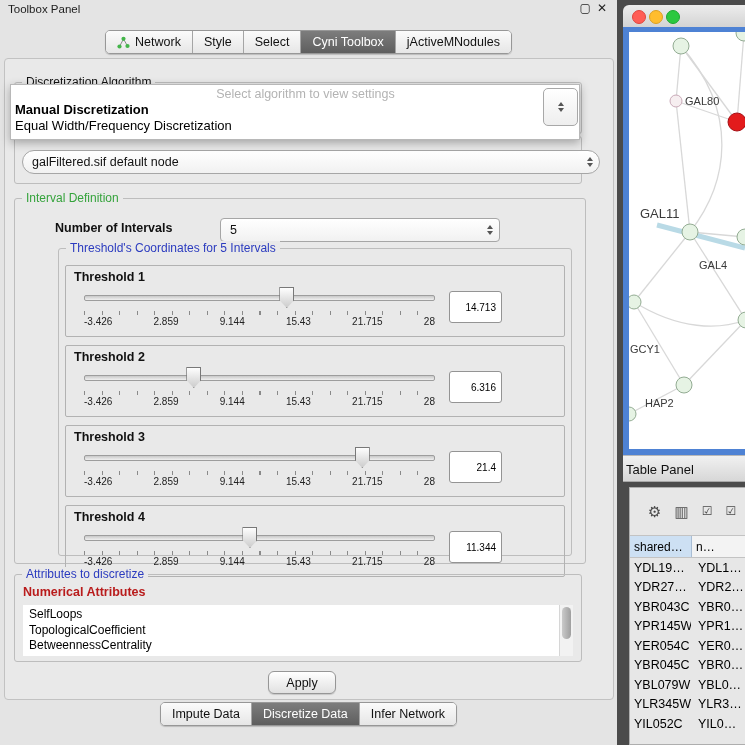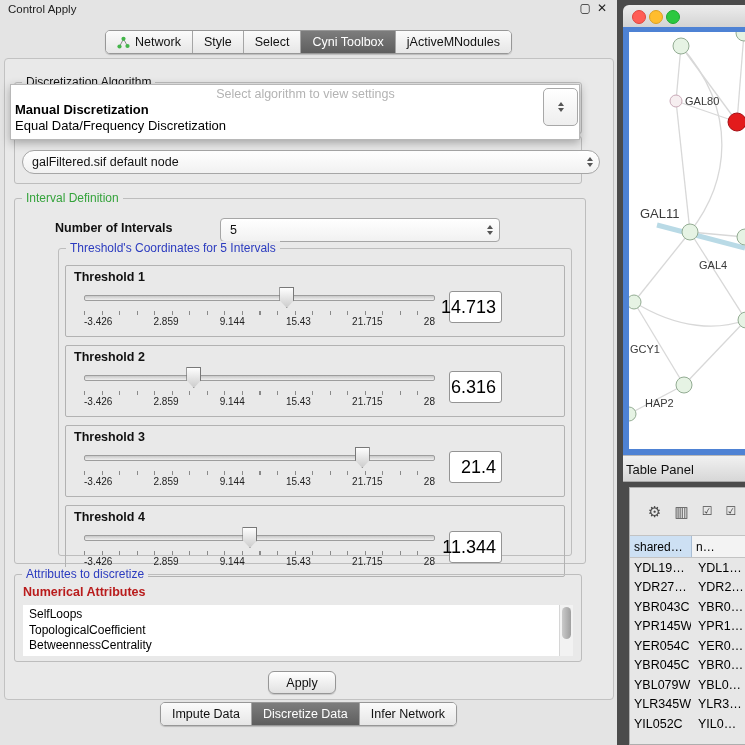--- a/index.html
+++ b/index.html
@@ -72,21 +72,21 @@
   .slider-track{position:absolute;left:0;right:0;top:9px;height:4px;border:1px solid #9d9d9d;
     border-radius:2px;background:linear-gradient(#c9c9c9,#f0f0f0);}
   .slider-thumb{position:absolute;top:1px;width:13px;height:19px;margin-left:-6.5px;
     background:linear-gradient(#fefefe,#cdcdcd);border:1px solid #787878;
     clip-path:polygon(0 0,100% 0,100% 62%,50% 100%,0 62%);cursor:pointer;}
   .slider-ticks{position:absolute;left:0;right:0;top:25px;height:4px;
     background:repeating-linear-gradient(to right,#8a8a8a 0,#8a8a8a 1px,transparent 1px,transparent 5%);}
   .slider-scale{position:absolute;left:0;right:0;top:30px;display:flex;justify-content:space-between;
     font-size:10px;color:#222;}
   .value-box{width:46px;height:30px;background:#fff;border:1px solid #949494;border-radius:3px;
-    display:flex;align-items:center;justify-content:flex-end;padding-right:5px;font-size:18px;color:#000;}
+    display:flex;align-items:center;justify-content:flex-end;padding-right:5px;font-size:10px;color:#000;}
   
   #attrs-subtitle{position:absolute;left:8px;top:10px;font-size:12.5px;font-weight:bold;color:#b91c1c;}
   #attrs-list{position:absolute;left:8px;right:8px;top:30px;bottom:5px;background:#fff;
     overflow:hidden;padding:2px 16px 0 6px;}
   .list-item{font-size:12px;line-height:15.5px;color:#000;white-space:nowrap;}
   .v-scrollbar{position:absolute;right:0;top:0;bottom:0;width:13px;background:#f2f2f2;
     border-left:1px solid #d6d6d6;}
   .v-scroll-thumb{position:absolute;top:2px;left:1.5px;width:9px;height:62%;
     background:linear-gradient(to right,#cacaca,#9f9f9f);border-radius:5px;}
   
@@ -122,21 +122,21 @@
   .tcell{display:flex;align-items:center;white-space:nowrap;overflow:hidden;}
   .tcell.c0{width:57px;padding-left:4px;}
   .tcell.c1{flex:1;padding-left:7px;}
 </style>
 </head>
 <body>
 
 <div class="control-window">
 
   <div class="cp-titlebar">
-    <span>Control Apply</span>
+    <span>Toolbox Panel</span>
     <span class="cp-winbtns">
       <span>▢</span>
       <span>✕</span>
     </span>
   </div>
 
   <div class="tab-bar" id="top-tabs">
     <div class="tab-bar-inner">
         <div class="tab">
     <span class="tab-icon" style="display: inline-block;">
@@ -170,21 +170,21 @@
 
   <div class="content"></div>
 
   <div class="group" id="algo-group">
     <span class="group-title">Discretization Algorithm</span>
   </div>
 
   <div class="popup">
     <div class="popup-ph">Select algorithm to view settings</div>
     <div class="popup-item bold">Manual Discretization</div>
-    <div class="popup-item">Equal Data/Frequency Discretization</div>
+    <div class="popup-item">Equal Width/Frequency Discretization</div>
   </div>
   <div class="combo-cap">
     <span class="combo-arrows">
       <span class="arr-up"></span>
         <span class="arr-down"></span>
     </span>
   </div>
 
   <div class="group" id="tabledata-group">
     <span class="group-title">Table Data</span>

